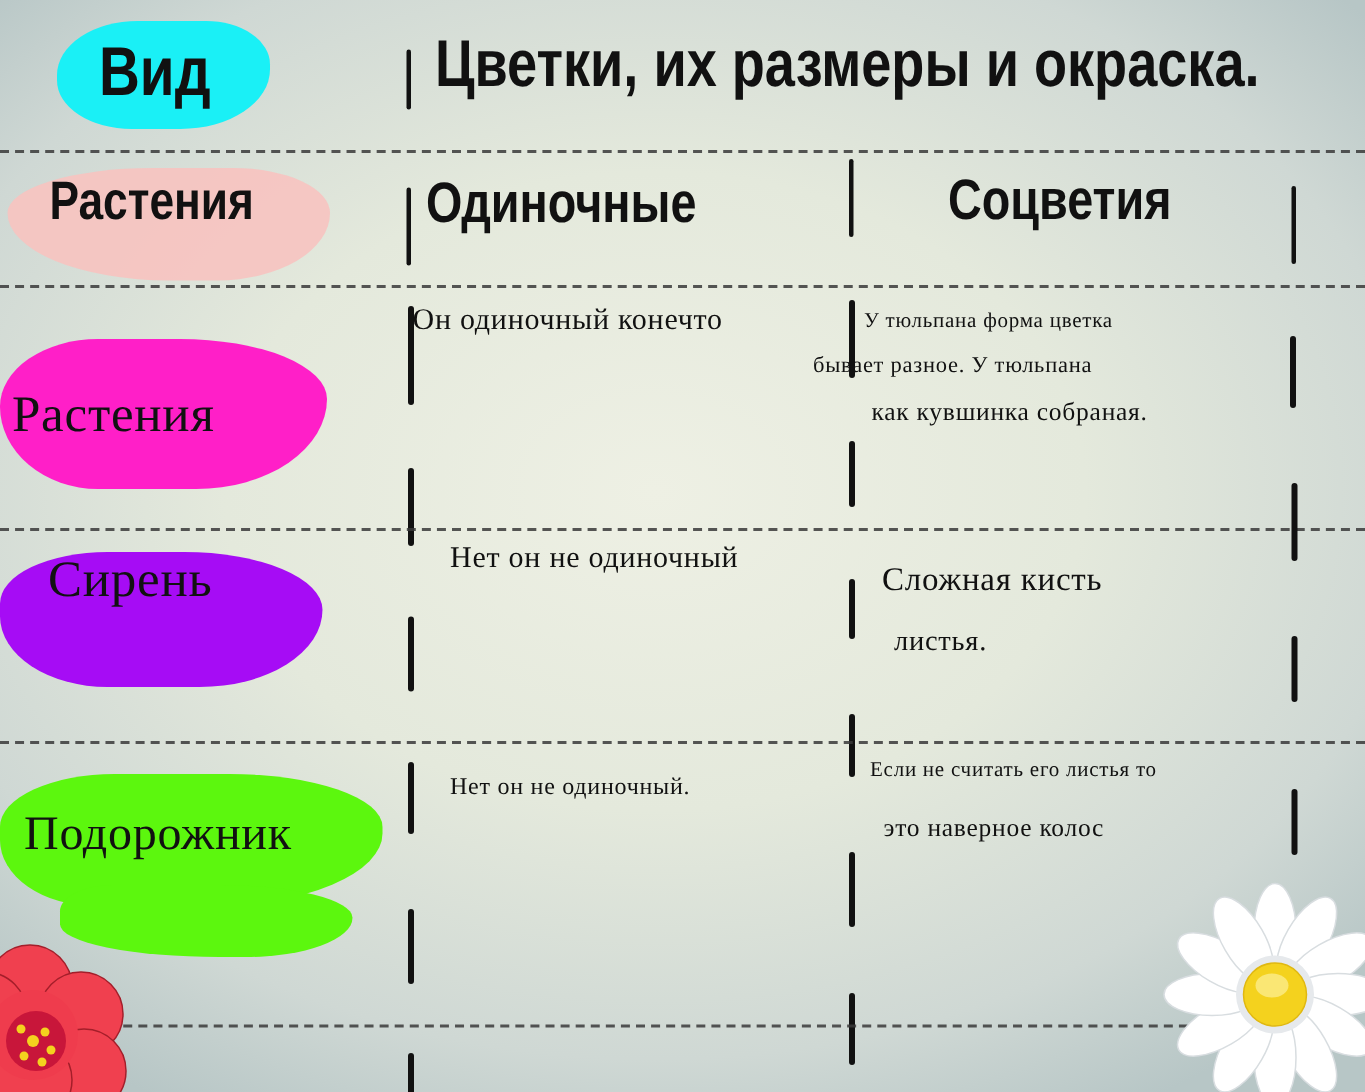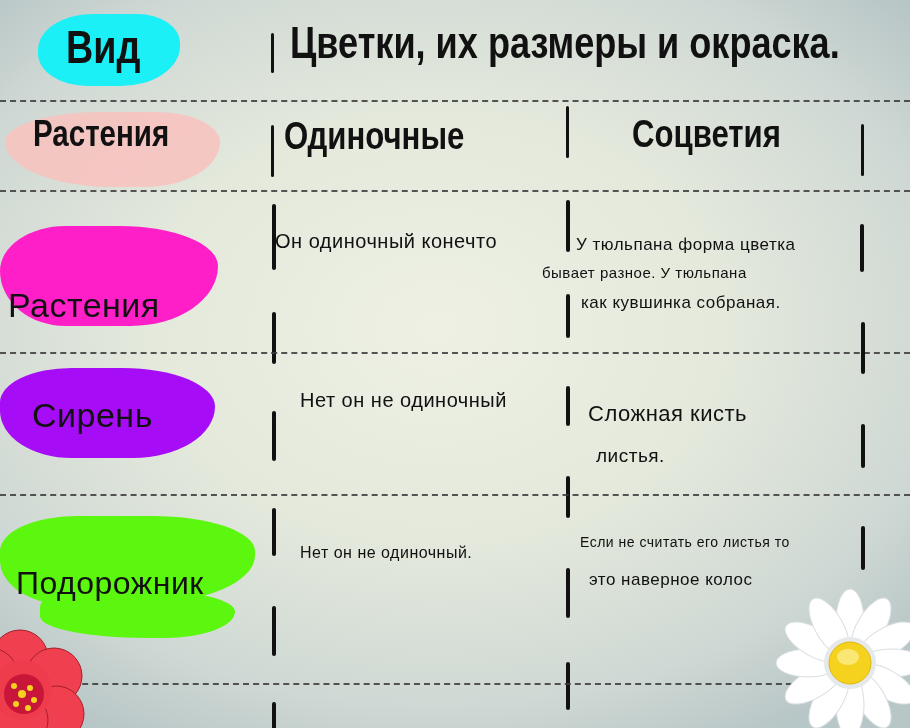--- a/index.html
+++ b/index.html
@@ -8,21 +8,21 @@
     background: radial-gradient(ellipse 70% 65% at 48% 45%, #eef0e4 0%, #e4e9dc 45%, #cfd8d4 80%, #b7c6c6 100%);
     font-family: "DejaVu Sans", sans-serif;
     color:#111;
   }
   .abs { position:absolute; }
   .blob { position:absolute; border-radius: 40% 55% 45% 60% / 55% 45% 60% 40%; }
   .bold-title {
     font-family: "Liberation Sans", sans-serif; font-weight:bold;
     transform: scaleX(0.82); transform-origin: left center; white-space:nowrap;
   }
-  .hand { font-family: Liberation Sans, sans-serif; font-weight:200; white-space:nowrap; letter-spacing:0.5px;margin-top:28px; }
+  .hand { font-family: Liberation Serif, serif; font-weight:200; white-space:nowrap; letter-spacing:0.5px; }
   .dash {
     position:absolute; height:0; border-top:2px dashed #3a3a3a; opacity:0.85;
   }
   .bar { position:absolute; width:4px; background:#111; border-radius:2px; }
 </style>
 </head>
 <body>
 
 <div class="blob" style="left:38px;top:14px;width:142px;height:72px;background:#1af0f6;border-radius:38% 30% 42% 35%/50% 40% 55% 45%;"></div>
 <div class="abs bold-title" style="left:66px;top:20px;font-size:46px;">Вид</div>
@@ -39,21 +39,21 @@
 <div class="abs bold-title" style="left:632px;top:113px;font-size:38px;">Соцветия</div>
 <div class="bar" style="left:861px;top:124px;height:52px;width:3px;"></div>
 
 <div class="dash" style="left:0;top:190px;width:910px;"></div>
 
 <div class="blob" style="left:0px;top:226px;width:218px;height:100px;background:#ff1fc8;border-radius:30% 45% 40% 30%/45% 40% 60% 55%;"></div>
 <div class="abs hand" style="left:8px;top:258px;font-size:34px;">Растения</div>
 <div class="bar" style="left:272px;top:204px;height:66px;"></div>
 <div class="abs hand" style="left:275px;top:202px;font-size:20px;">Он одиночный конечто</div>
 <div class="bar" style="left:566px;top:200px;height:52px;"></div>
-<div class="abs hand" style="left:576px;top:207px;font-size:17px;">У тюльпана форма цветка</div>
+<div class="abs hand" style="left:576px;top:207px;font-size:14px;">У тюльпана форма цветка</div>
 <div class="abs hand" style="left:542px;top:236px;font-size:15px;">бывает разное. У тюльпана</div>
 <div class="abs hand" style="left:581px;top:265px;font-size:17px;">как кувшинка собраная.</div>
 <div class="bar" style="left:860px;top:224px;height:48px;"></div>
 <div class="bar" style="left:272px;top:312px;height:52px;"></div>
 <div class="bar" style="left:566px;top:294px;height:44px;"></div>
 
 <div class="dash" style="left:0;top:352px;width:910px;"></div>
 <div class="bar" style="left:861px;top:322px;height:52px;"></div>
 
 <div class="blob" style="left:0px;top:368px;width:215px;height:90px;background:#a60cf5;border-radius:35% 45% 40% 35%/40% 45% 60% 55%;"></div>

